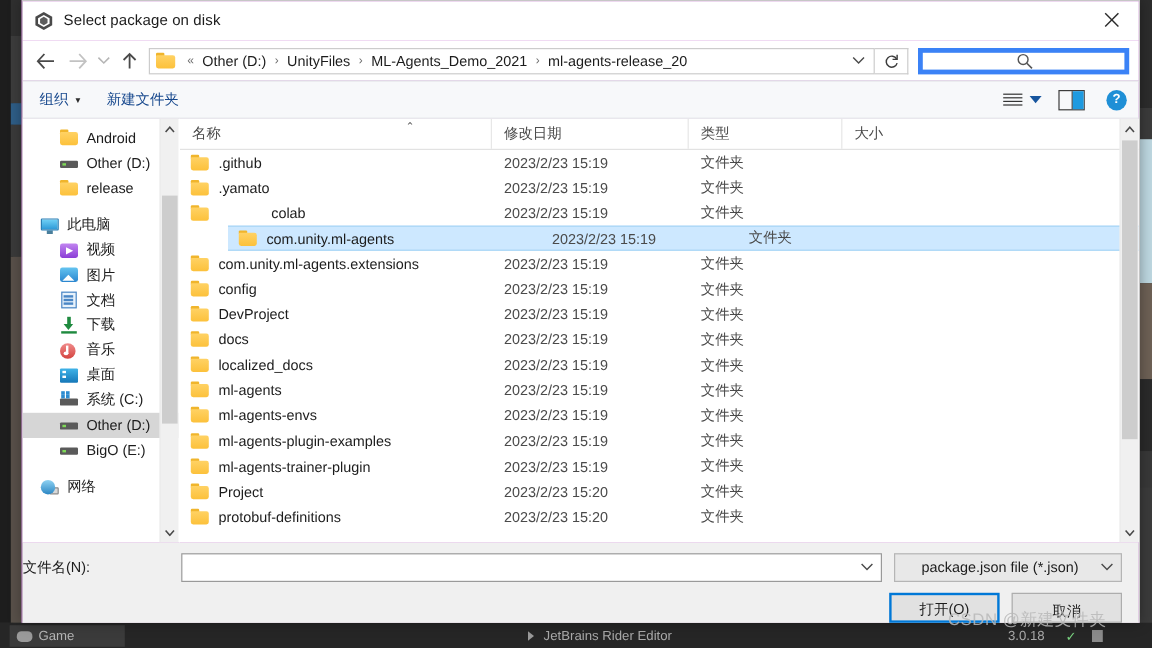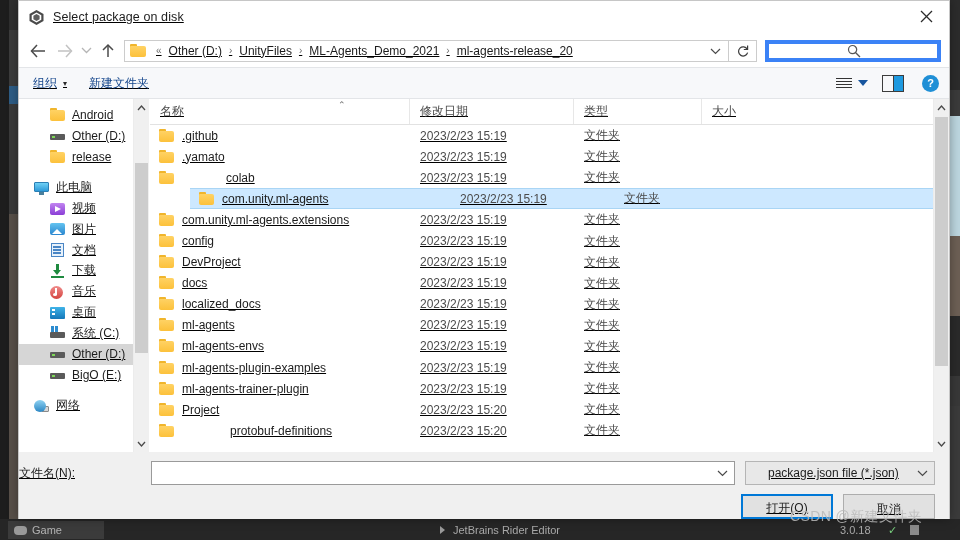--- a/index.html
+++ b/index.html
@@ -35,21 +35,20 @@
   }
   .bd-rider .ver { position:absolute; left:400px; color:#a9a9a9; }
   .bd-rider .chk { position:absolute; left:448px; color:#79d17f; }
   .bd-rider .sq { position:absolute; left:470px; top:4px; width:9px; height:10px; background:#8b8b8b; }
 
   
   .dialog {
     position:absolute; left:18px; top:0; width:932px; height:519px;
     background:#a21caf; border:1px solid #c6c6c6; box-sizing:border-box;
     box-shadow: 0 0 10px rgba(0,0,0,.35);
-    text-decoration: underline;
   }
 
   
   .titlebar {
     height:32px; display:flex; align-items:center; position:relative;
     background:#ffffff; border-bottom:1px solid transparent;
   }
   .title-icon {
     width:17px; height:17px; margin-left:9px; margin-right:8px; position:relative;
   }
@@ -682,21 +681,21 @@
                   <span class="ft"></span>
                   <span class="fb"></span>
                 </span>
                 <span>Project</span>
               </div>
               <div class="fc date" style="width: 164px;">2023/2/23 15:20</div>
               <div class="fc type" style="width: 128px;">文件夹</div>
               <div class="fc size" style="width: 110px;"></div>
             </div>
             <div class="frow">
-              <div class="fc name" style="width: 260px; gap: 48px;">
+              <div class="fc name" style="width: 260px;">
                 <span class="ti-icon ic-folder">
                   <span class="ft"></span>
                   <span class="fb"></span>
                 </span>
                 <span>protobuf-definitions</span>
               </div>
               <div class="fc date" style="width: 164px;">2023/2/23 15:20</div>
               <div class="fc type" style="width: 128px;">文件夹</div>
               <div class="fc size" style="width: 110px;"></div>
             </div>

